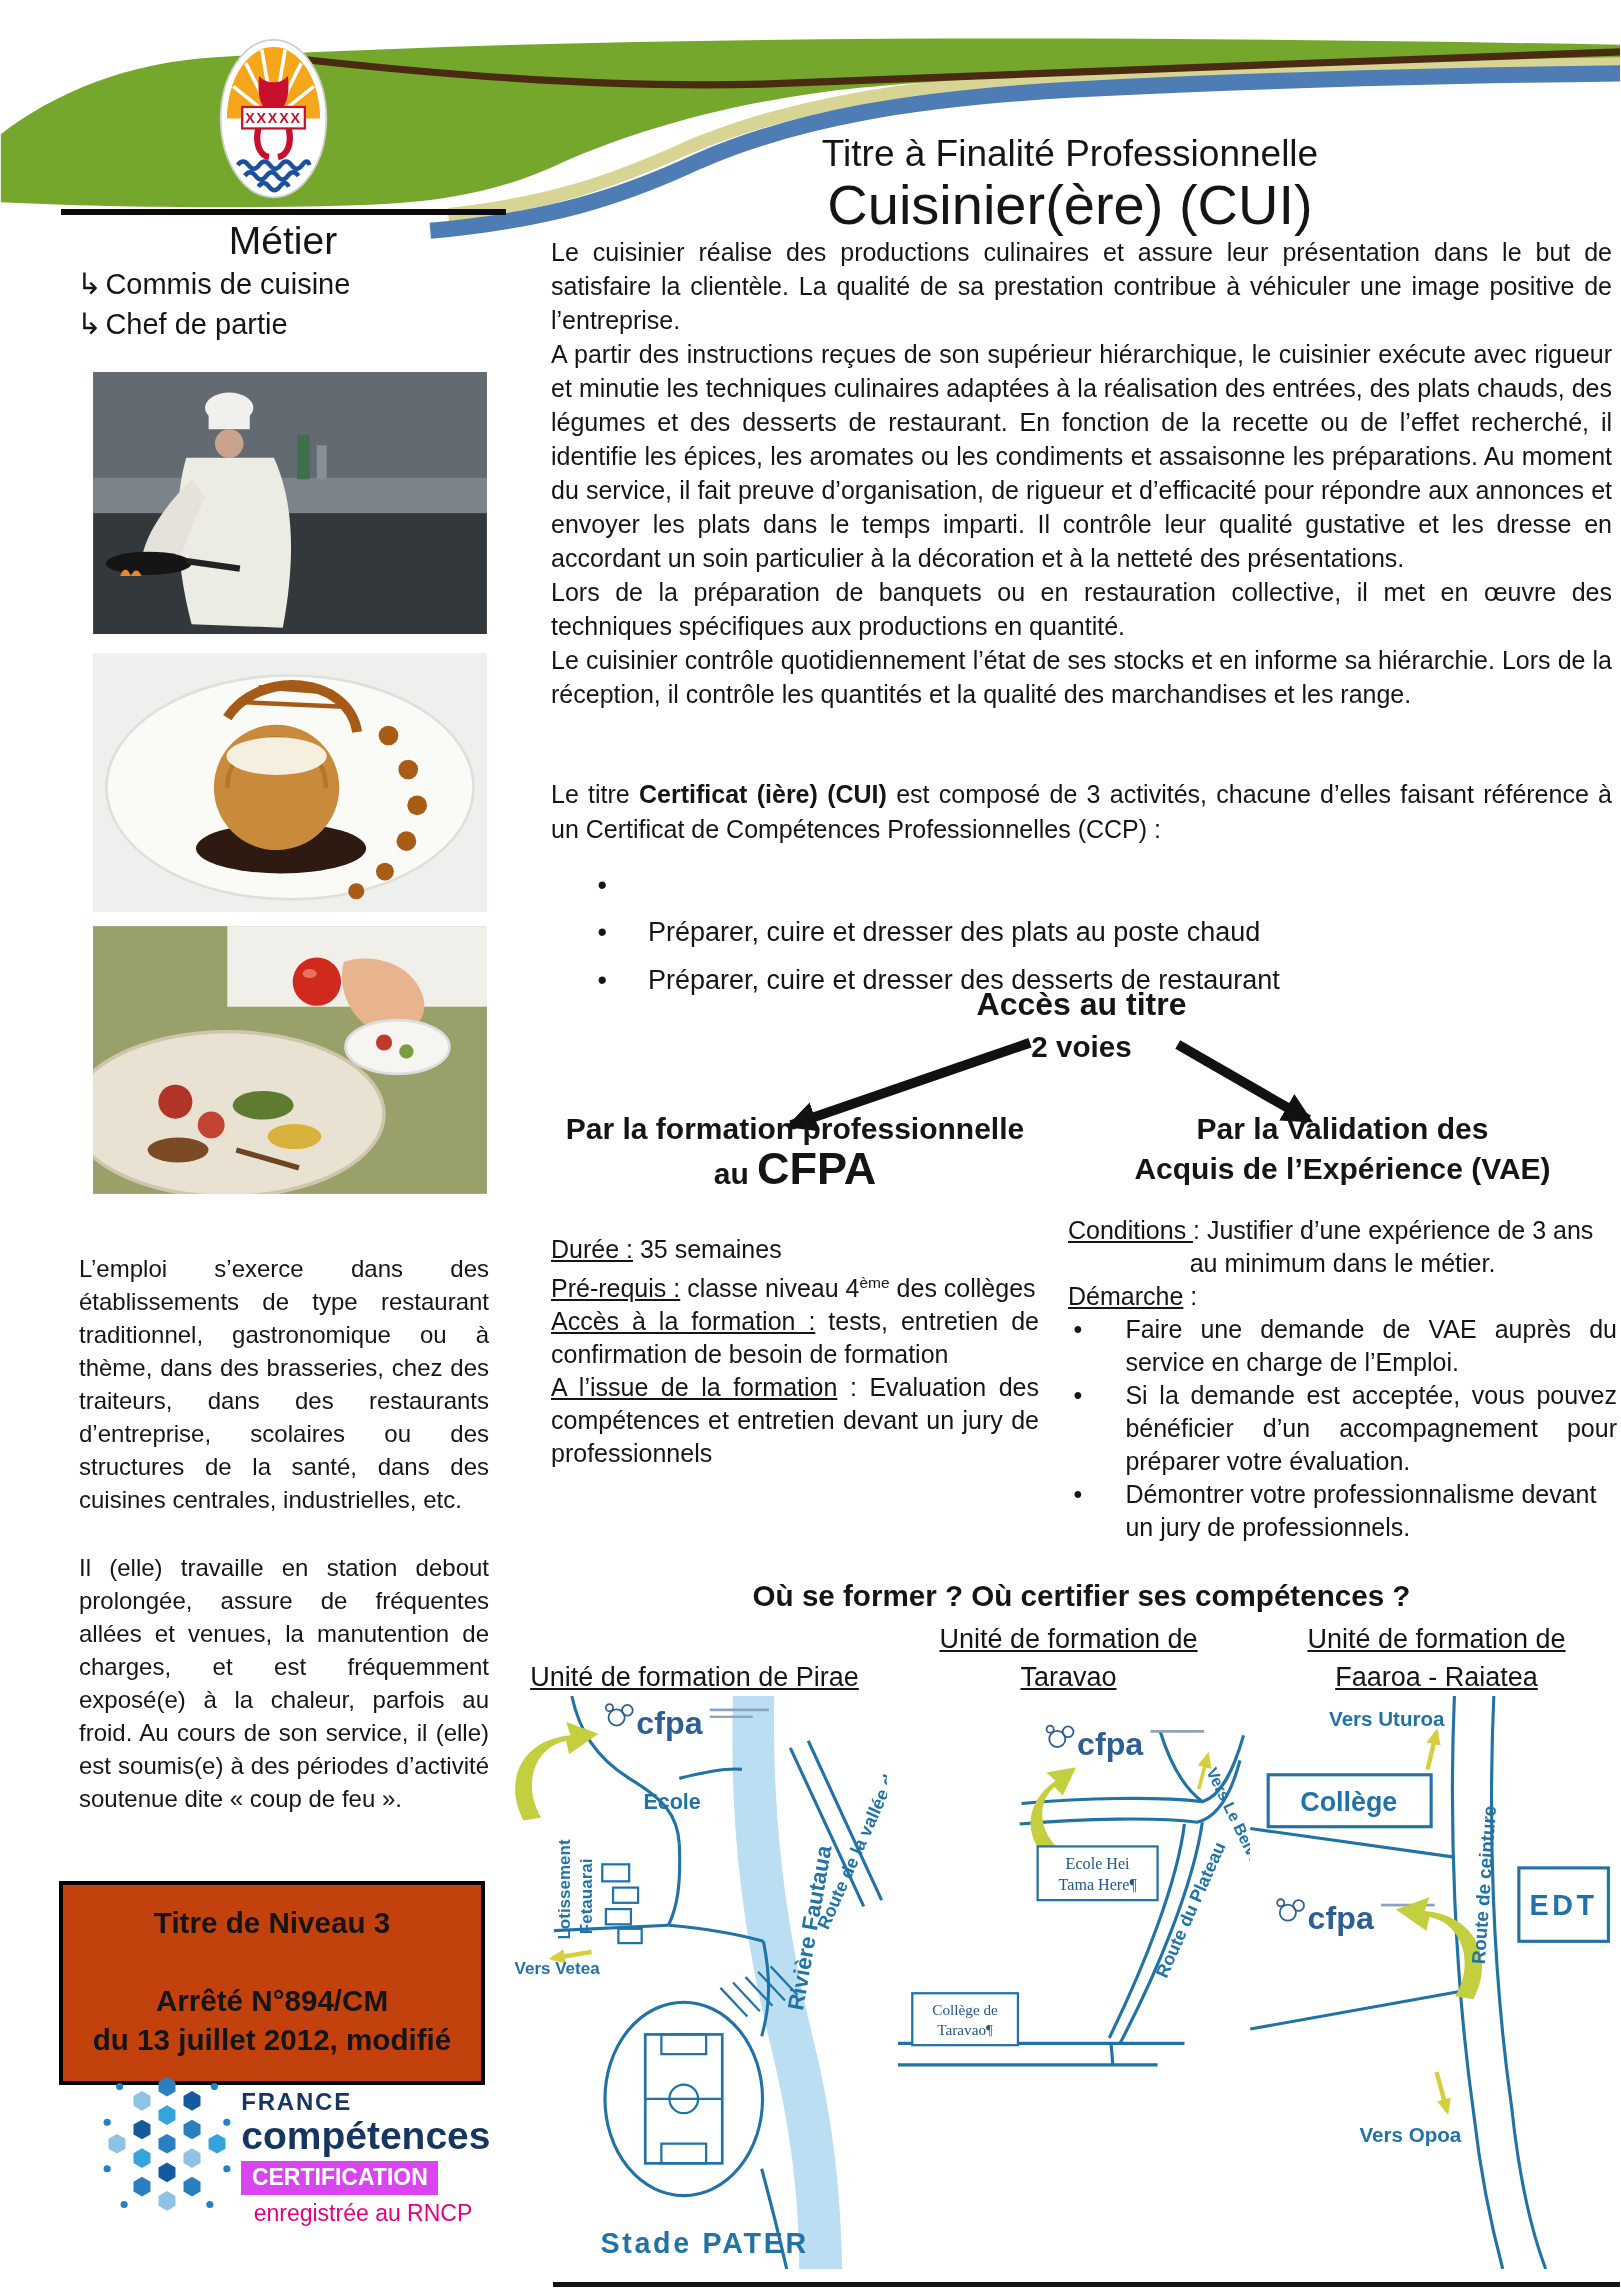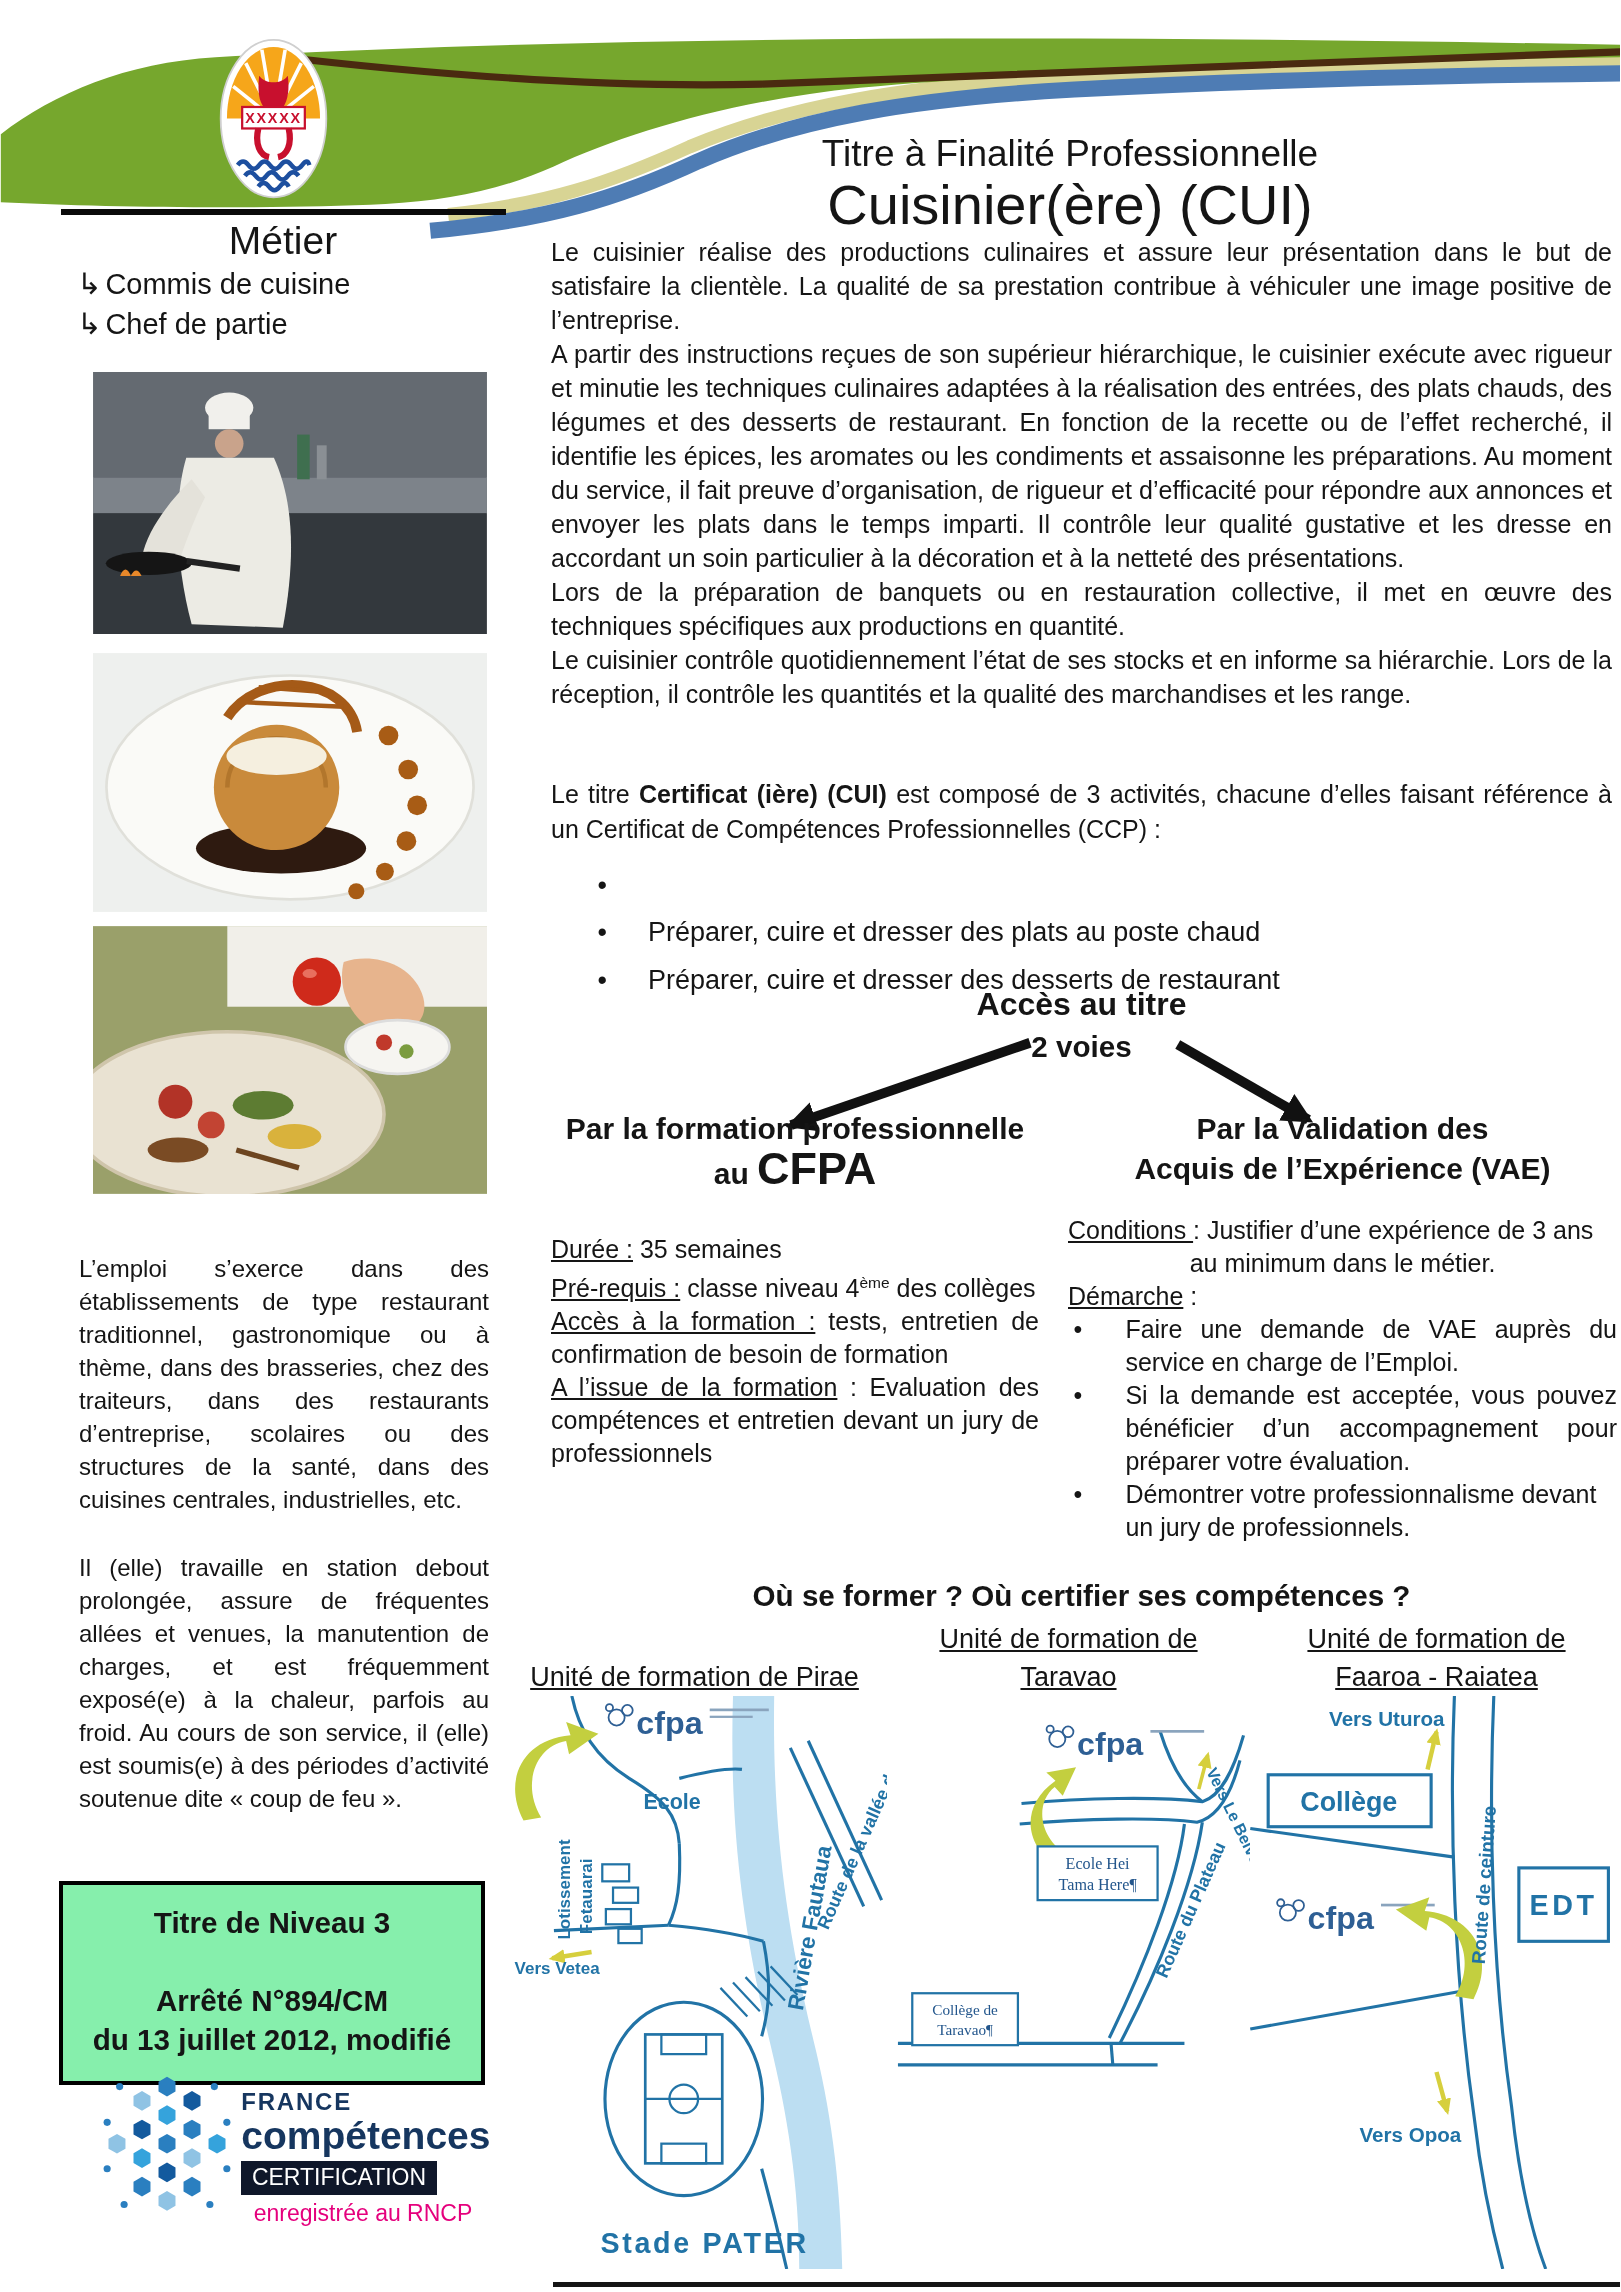--- a/index.html
+++ b/index.html
@@ -20,27 +20,27 @@
   .doc-title{font-size:56px;line-height:57px;}
 
   
   .metier{left:59px;top:217px;width:448px;}
   .metier-title{text-align:center;font-size:39px;line-height:47px;}
   .metier-item{display:flex;align-items:baseline;font-size:29px;line-height:39px;padding-left:18px;}
   .hook{margin-right:3.6px;font-size:29.6px;}
   .photo{border:0;display:block;}
   .side-par{font-size:24px;line-height:33px;width:410px;}
   .niveau-box{left:59px;top:1881px;width:418px;border:4.5px solid #000;text-align:center;
-              font-weight:bold;font-size:29.6px;line-height:39px;padding:18px 0 21.5px 0;background:#86efac;}
+              font-weight:bold;font-size:29.6px;line-height:39px;padding:18px 0 21.5px 0;background:#c2410c;}
   .niveau-gap{height:39px;}
   .fc{left:100px;top:2065px;display:flex;align-items:center;}
   .fc-text{margin-left:7.2px;padding-top:23px;}
   .fc-top{font-size:24px;font-weight:bold;color:#16365f;letter-spacing:1.8px;line-height:27px;}
   .fc-bottom{font-size:39px;font-weight:bold;color:#16365f;line-height:41px;letter-spacing:0px;}
-  .fc-badge{display:inline-block;background:#0f172a;color:#fff;font-weight:normal;font-size:23px;
+  .fc-badge{display:inline-block;background:#d946ef;color:#fff;font-weight:bold;font-size:23px;
             padding:2.7px 10.7px 3.6px 10.7px;margin-top:5.4px;}
   .fc-tag{color:#e5007d;font-size:23px;margin-top:5.4px;padding-left:12.5px;}
 
   
   .main-intro{left:551px;top:235px;width:1061px;font-size:25px;line-height:34px;}
   .titre-ccp{left:551px;top:777px;width:1061px;font-size:25px;line-height:35px;}
   .ccp-list{margin-top:19.7px;}
   .ccp-item{display:flex;font-size:27px;line-height:36px;margin-bottom:11.6px;}
   .ccp-b{width:56px;text-align:right;flex:none;}
   .ccp-t{margin-left:41px;}

